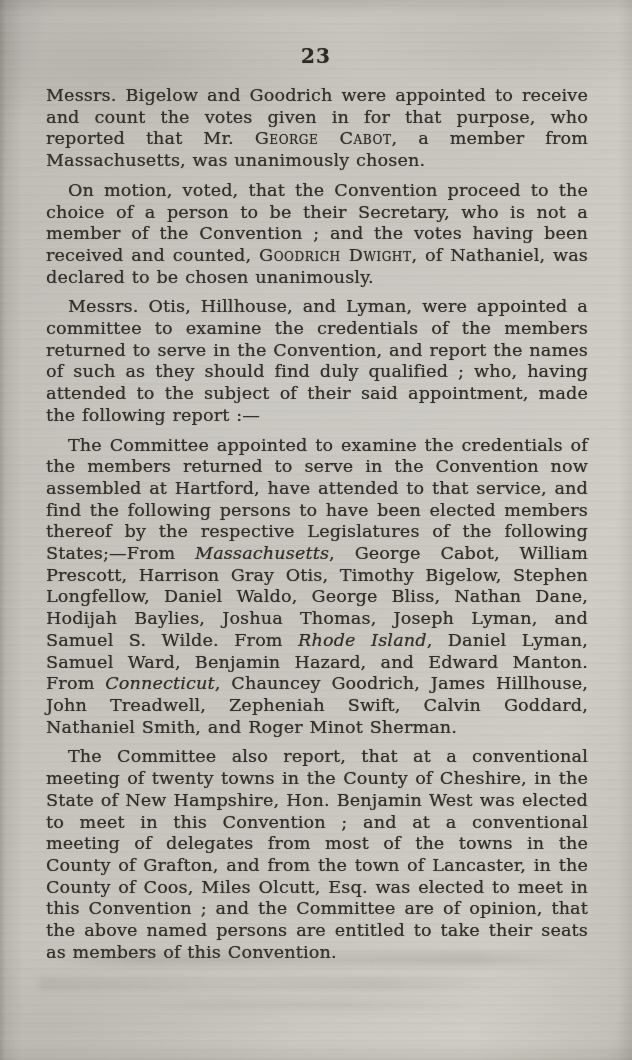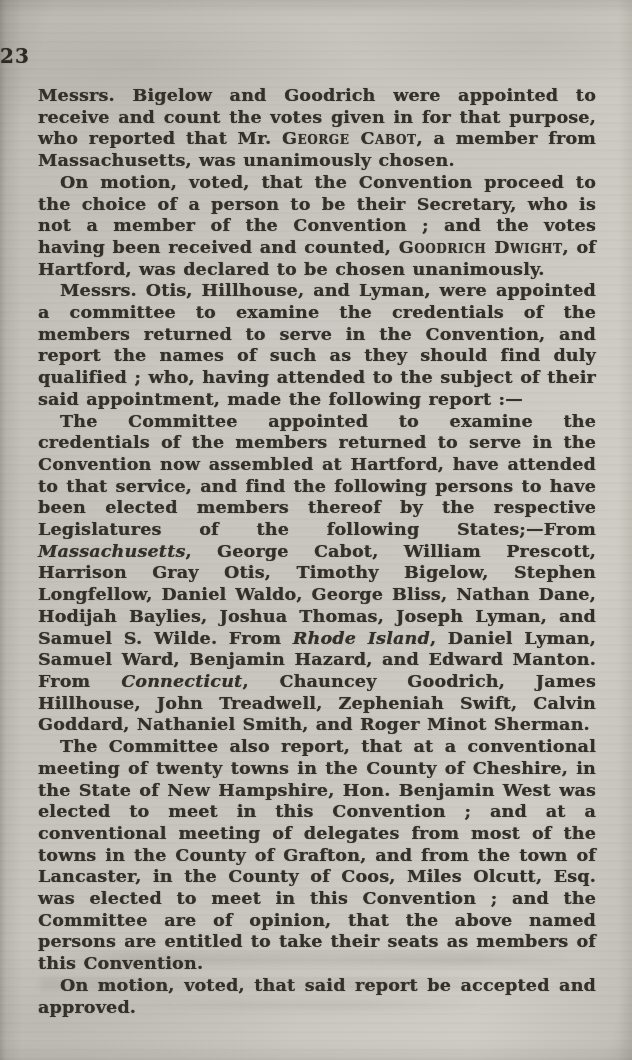--- a/index.html
+++ b/index.html
@@ -51,41 +51,40 @@
   }
   .ghost.g3 {
     left: 120px; top: 1000px; width: 380px; height: 10px;
     background: linear-gradient(90deg, transparent, rgba(110,105,95,0.18) 30%, rgba(110,105,95,0.22) 60%, transparent);
   }
 
   .page-number {
     position: relative;
     margin: 0;
     padding-top: 44px;
-    text-align: left;
+    text-align: center;
     font-size: 20px;
     font-weight: bold;
     letter-spacing: 1px;
     color: #2e2b25;
     text-shadow: 0 0 1px rgba(46,43,37,0.55);
   }
   .body-text {
     position: relative;
     margin: 17px 36px 0 38px;
     font-size: 17.5px;
     line-height: 21.7px;
     text-align: justify;
     letter-spacing: 0.2px;
     word-spacing: 1px;
     text-shadow: 0 0 1px rgba(51,48,42,0.5), 0.4px 0.4px 0.6px rgba(51,48,42,0.25);
   }
   .body-text p {
-    margin: 0;
+    margin: 8px;
     text-indent: 22px;
-    font-weight: bold;
   }
   .body-text p.no-indent {
     text-indent: 0;
   }
   .sc {
     font-variant: small-caps;
     letter-spacing: 0.6px;
   }
   .it {
     font-style: italic;
@@ -98,24 +97,23 @@
   <div class="ghost g1"></div>
   <div class="ghost g2"></div>
   <div class="ghost g3"></div>
 
   <div class="page-number">23</div>
 
   <div class="body-text">
 
     <p class="no-indent"><span>Messrs. Bigelow and Goodrich were appointed to receive and count the votes given in for that purpose, who reported that Mr. </span><span class="sc">George Cabot</span><span>, a member from Massachusetts, was unanimously chosen.</span></p>
 
-    <p><span>On motion, voted, that the Convention proceed to the choice of a person to be their Secretary, who is not a member of the Convention&nbsp;; and the votes having been received and counted, </span><span class="sc">Goodrich Dwight</span><span>, of Hartford, was declared to be chosen unanimously.</span></p>
+    <p><span>On motion, voted, that the Convention proceed to the choice of a person to be their Secretary, who is not a member of the Convention&nbsp;; and the votes having been received and counted, </span><span class="sc">Goodrich Dwight</span><span>, of Nathaniel, was declared to be chosen unanimously.</span></p>
 
     <p><span>Messrs. Otis, Hillhouse, and Lyman, were appointed a committee to examine the credentials of the members returned to serve in the Convention, and report the names of such as they should find duly qualified&nbsp;; who, having attended to the subject of their said appointment, made the following report&nbsp;:—</span></p>
 
     <p><span>The Committee appointed to examine the credentials of the members returned to serve in the Convention now assembled at Hartford, have attended to that service, and find the following persons to have been elected members thereof by the respective Legislatures of the following States;—From </span><span class="it">Massachusetts</span><span>, George Cabot, William Prescott, Harrison Gray Otis, Timothy Bigelow, Stephen Longfellow, Daniel Waldo, George Bliss, Nathan Dane, Hodijah Baylies, Joshua Thomas, Joseph Lyman, and Samuel S. Wilde. From </span><span class="it">Rhode Island</span><span>, Daniel Lyman, Samuel Ward, Benjamin Hazard, and Edward Manton. From </span><span class="it">Connecticut</span><span>, Chauncey Goodrich, James Hillhouse, John Treadwell, Zepheniah Swift, Calvin Goddard, Nathaniel Smith, and Roger Minot Sherman.</span></p>
 
     <p><span>The Committee also report, that at a conventional meeting of twenty towns in the County of Cheshire, in the State of New Hampshire, Hon. Benjamin West was elected to meet in this Convention&nbsp;; and at a conventional meeting of delegates from most of the towns in the County of Grafton, and from the town of Lancaster, in the County of Coos, Miles Olcutt, Esq. was elected to meet in this Convention&nbsp;; and the Committee are of opinion, that the above named persons are entitled to take their seats as members of this Convention.</span></p>
 
-    <p><span>On motion, voted, that said report be accepted and approved.</span></p>
 
   </div>
 </div>
 
 </body></html>

